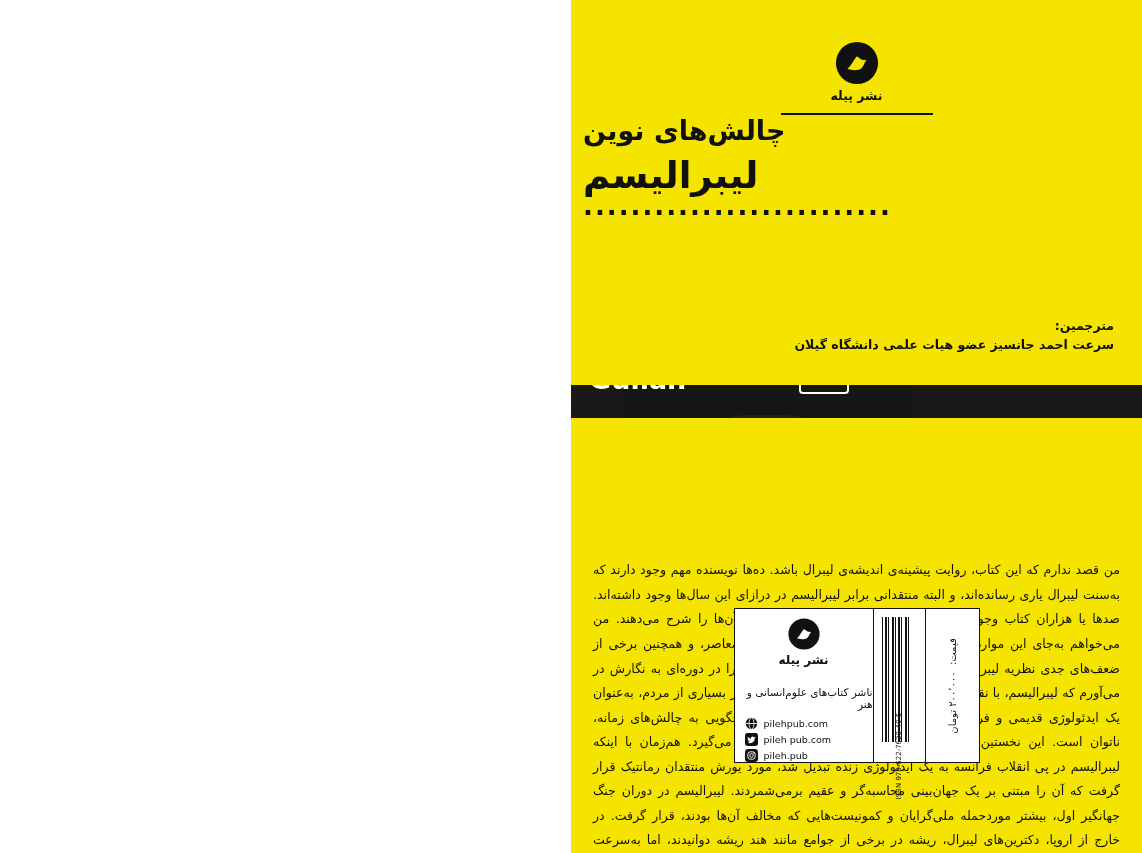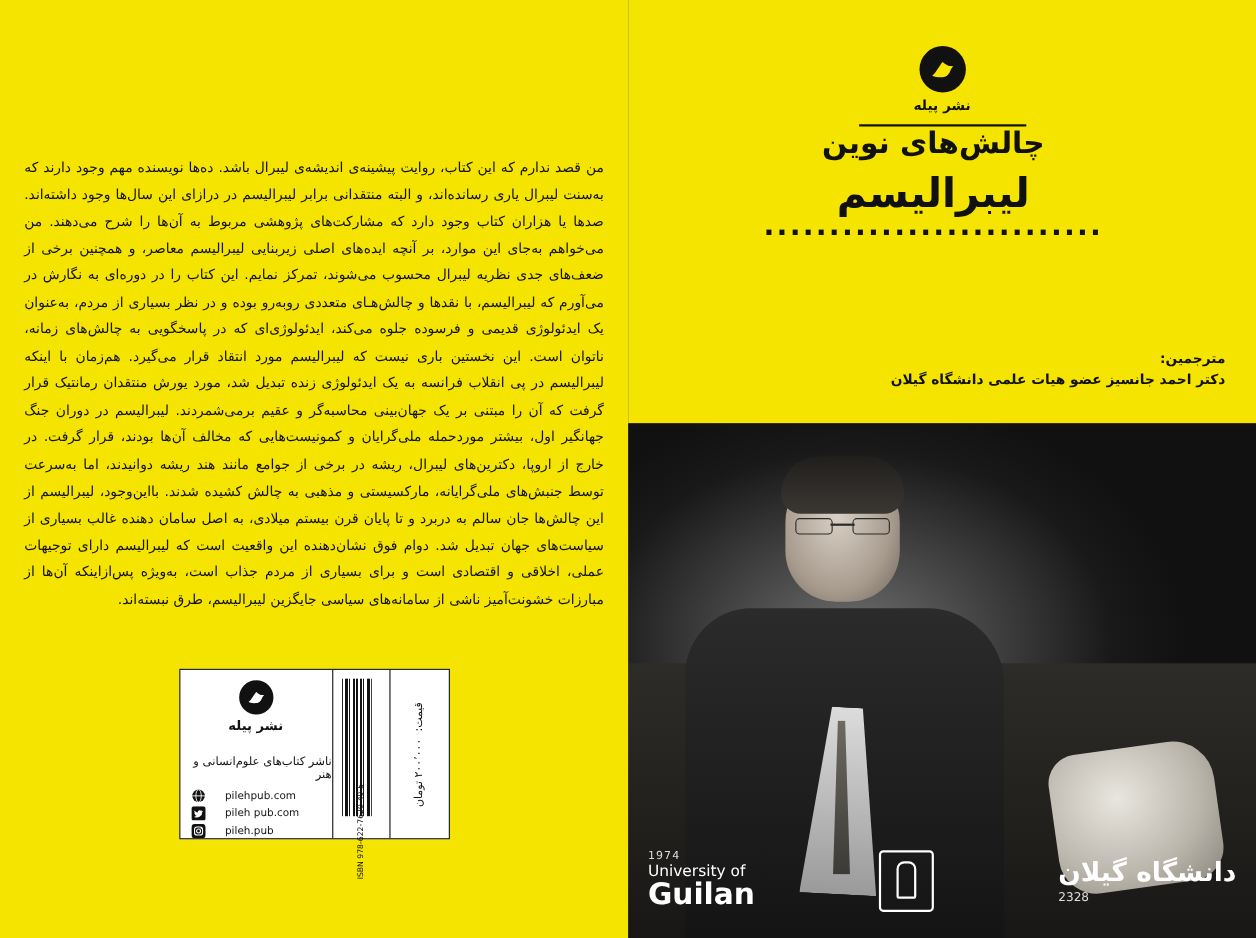--- a/index.html
+++ b/index.html
@@ -5,21 +5,21 @@
   html,body{margin:0;padding:0;background:#ffffff;}
   body{
     width:1142px;height:853px;
     font-family:"DejaVu Sans","Liberation Sans",sans-serif;
     overflow:hidden;
   }
   .cover{
     position:relative;
     width:1142px;height:853px;
     display:flex;
-    flex-direction:row;
+    flex-direction:column;
   }
 
   
   .back-cover{
     position:relative;
     width:571px;height:853px;
     background:#f5e400;
     box-sizing:border-box;
     padding:16px;
     order:2;
@@ -110,21 +110,21 @@
   .pub-desc-small{
     font-size:10.5px;color:#111;margin-top:19px;
   }
   .contact-list{
     margin-top:7px;
     width:100%;
     display:flex;flex-direction:column;gap:3px;
     align-items:center;
   }
   .contact-row{
-    display:flex;flex-direction:row;align-items:center;gap:18px;
+    display:flex;flex-direction:row;align-items:center;gap:6px;
     direction:ltr;
     width:118px;
   }
   .contact-ic{
     width:13px;height:13px;flex:0 0 13px;
     display:inline-block;
   }
   .contact-txt{font-size:9.5px;color:#111;}
 
   
@@ -151,21 +151,21 @@
   }
   .pub-logo-name{
     font-size:12.5px;color:#111;font-weight:bold;margin-top:2px;line-height:1.25;text-align:center;
   }
   .pub-rule{
     width:152px;height:2px;background:#111;margin-top:9px;
   }
   .front-titles{
     position:absolute;
     top:115px;right:28px;left:12px;
-    text-align:center;
+    text-align:left;
     direction:rtl;
   }
   .title-sub{
     font-size:27px;font-weight:bold;color:#111;letter-spacing:0;line-height:1.2;
   }
   .title-main{
     font-size:37px;font-weight:bold;color:#111;line-height:1.15;margin-top:8px;
   }
   .title-dots{
     margin-top:2px;
@@ -304,21 +304,21 @@
     </div>
 
     <div class="front-titles">
       <div class="title-sub">چالش‌های نوین</div>
       <div class="title-main">لیبرالیسم</div>
       <div class="title-dots">..........................</div>
     </div>
 
     <div class="translators">
       <div class="tr-label">مترجمین:</div>
-      <div class="tr-line">دکتر احمد جانسیز عضو هیات علمی دانشگاه گیلان</div>
+      <div class="tr-line">سرعت احمد جانسیز عضو هیات علمی دانشگاه گیلان</div>
     </div>
 
     <div class="photo">
       <div class="sofa"></div>
       <div class="cushion"></div>
       <div class="figure-body"></div>
       <div class="shirt"></div>
       <div class="tie"></div>
       <div class="head"></div>
       <div class="hair"></div>

